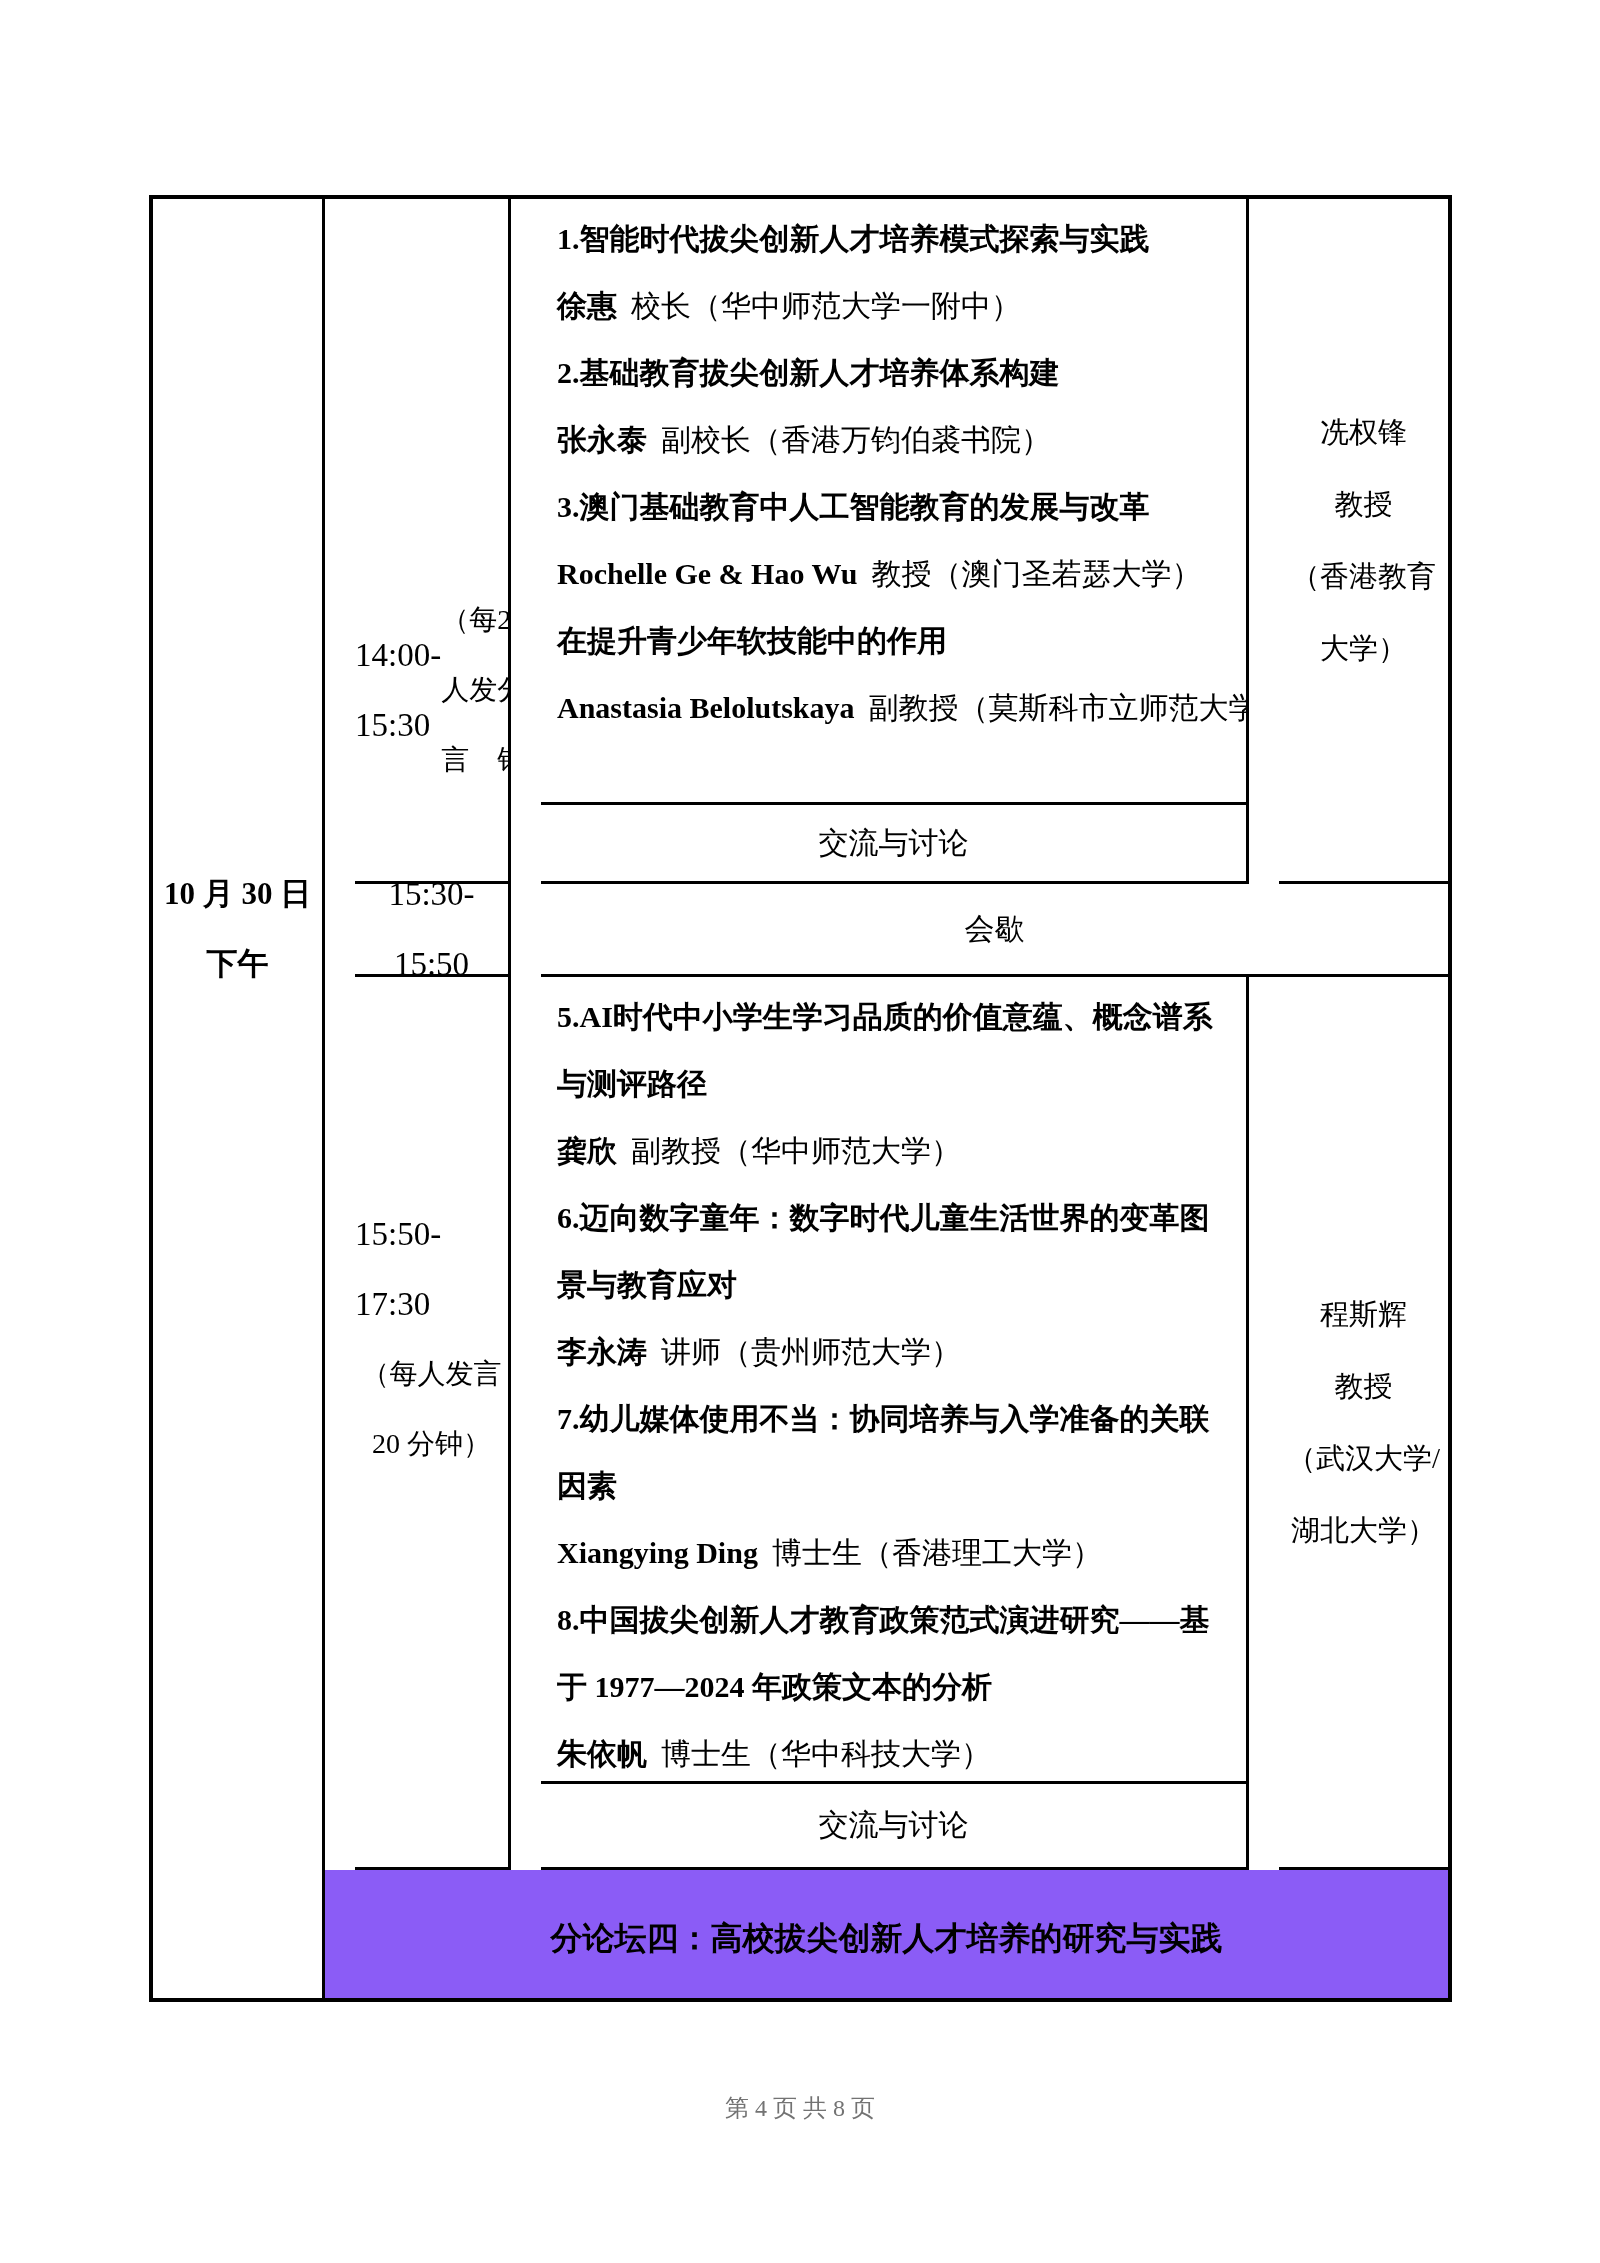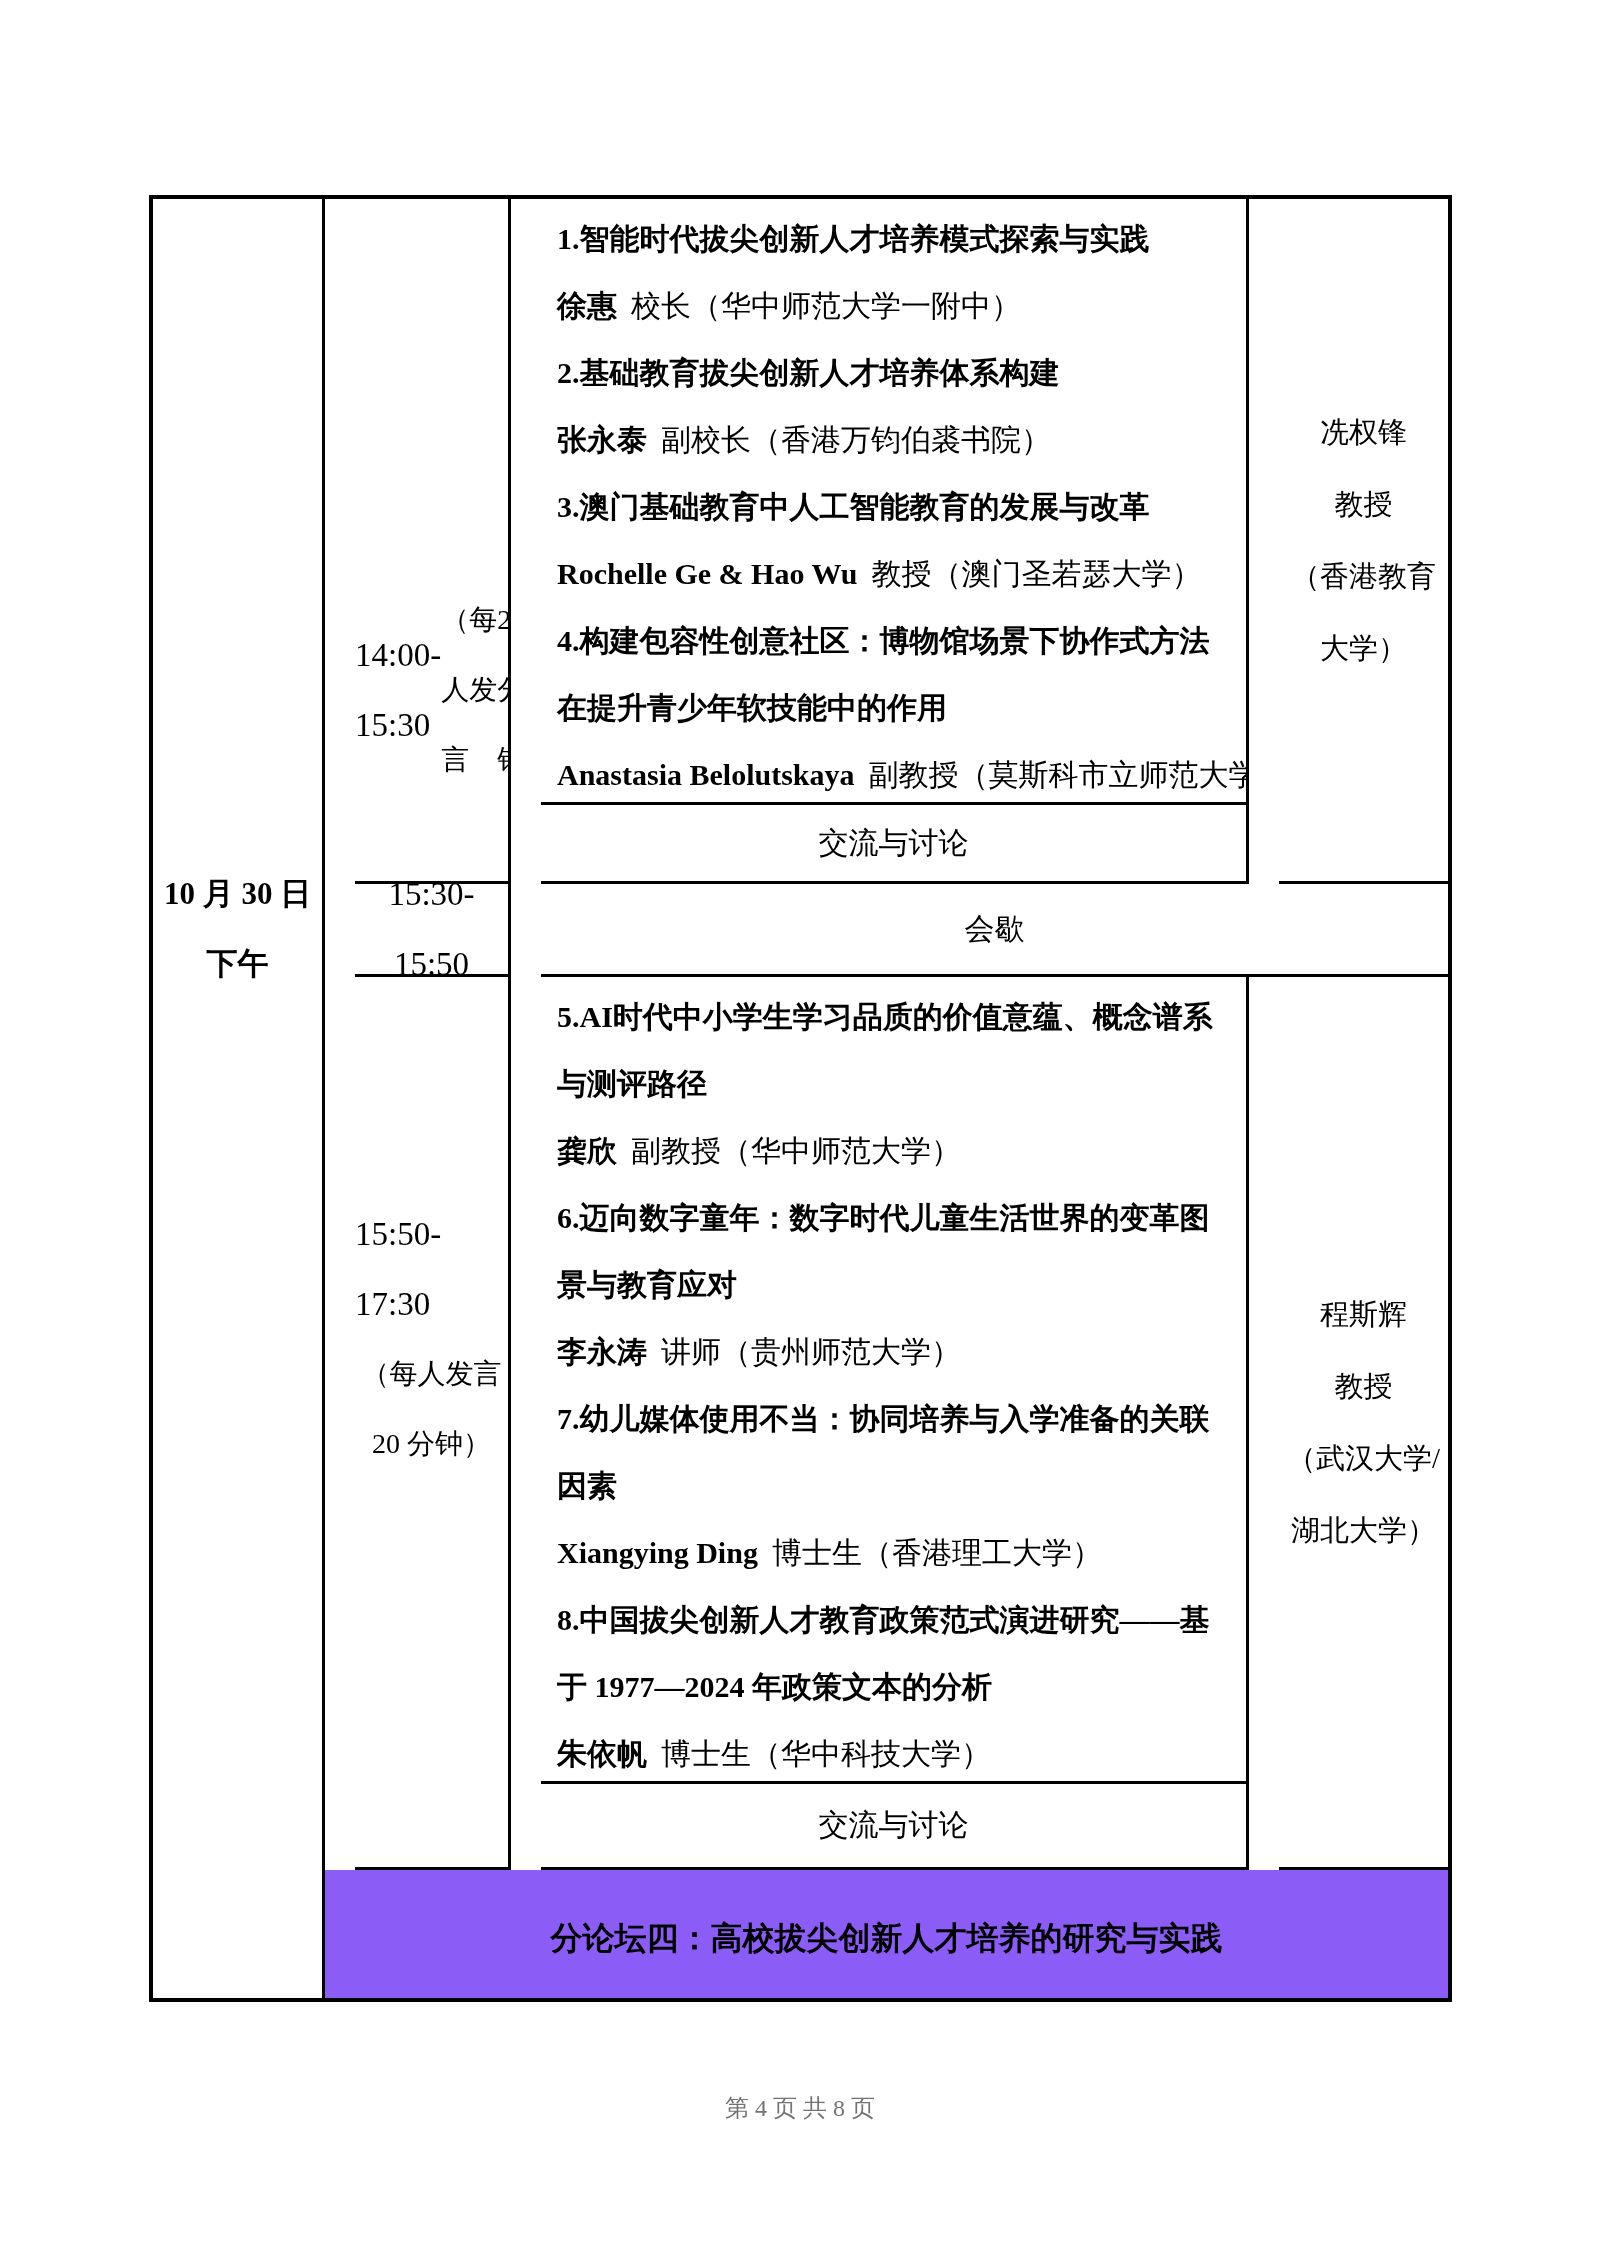--- a/index.html
+++ b/index.html
@@ -69,21 +69,20 @@
       <div class="time-sub">20 分钟）</div>
     </div>
 
     <div class="cell br bb c-content1">
       <div class="cline"><span class="bld">1.智能时代拔尖创新人才培养模式探索与实践</span><span class="reg"></span></div>
       <div class="cline"><span class="bld">徐惠</span><span class="reg">校长（华中师范大学一附中）</span></div>
       <div class="cline"><span class="bld">2.基础教育拔尖创新人才培养体系构建</span><span class="reg"></span></div>
       <div class="cline"><span class="bld">张永泰</span><span class="reg">副校长（香港万钧伯裘书院）</span></div>
       <div class="cline"><span class="bld">3.澳门基础教育中人工智能教育的发展与改革</span><span class="reg"></span></div>
       <div class="cline"><span class="bld">Rochelle Ge &amp; Hao Wu</span><span class="reg">教授（澳门圣若瑟大学）</span></div>
-      <div class="cline"><span class="bld">4.构建包容性创意社区：博物馆场景下协作式方法</span><span class="reg"></span></div>
       <div class="cline"><span class="bld">在提升青少年软技能中的作用</span><span class="reg"></span></div>
       <div class="cline"><span class="bld">Anastasia Belolutskaya</span><span class="reg">副教授（莫斯科市立师范大学）</span></div>
     </div>
 
     <div class="cell bb vc c-mod1">
       <div>冼权锋</div>
       <div>教授</div>
       <div>（香港教育</div>
       <div>大学）</div>
     </div>

